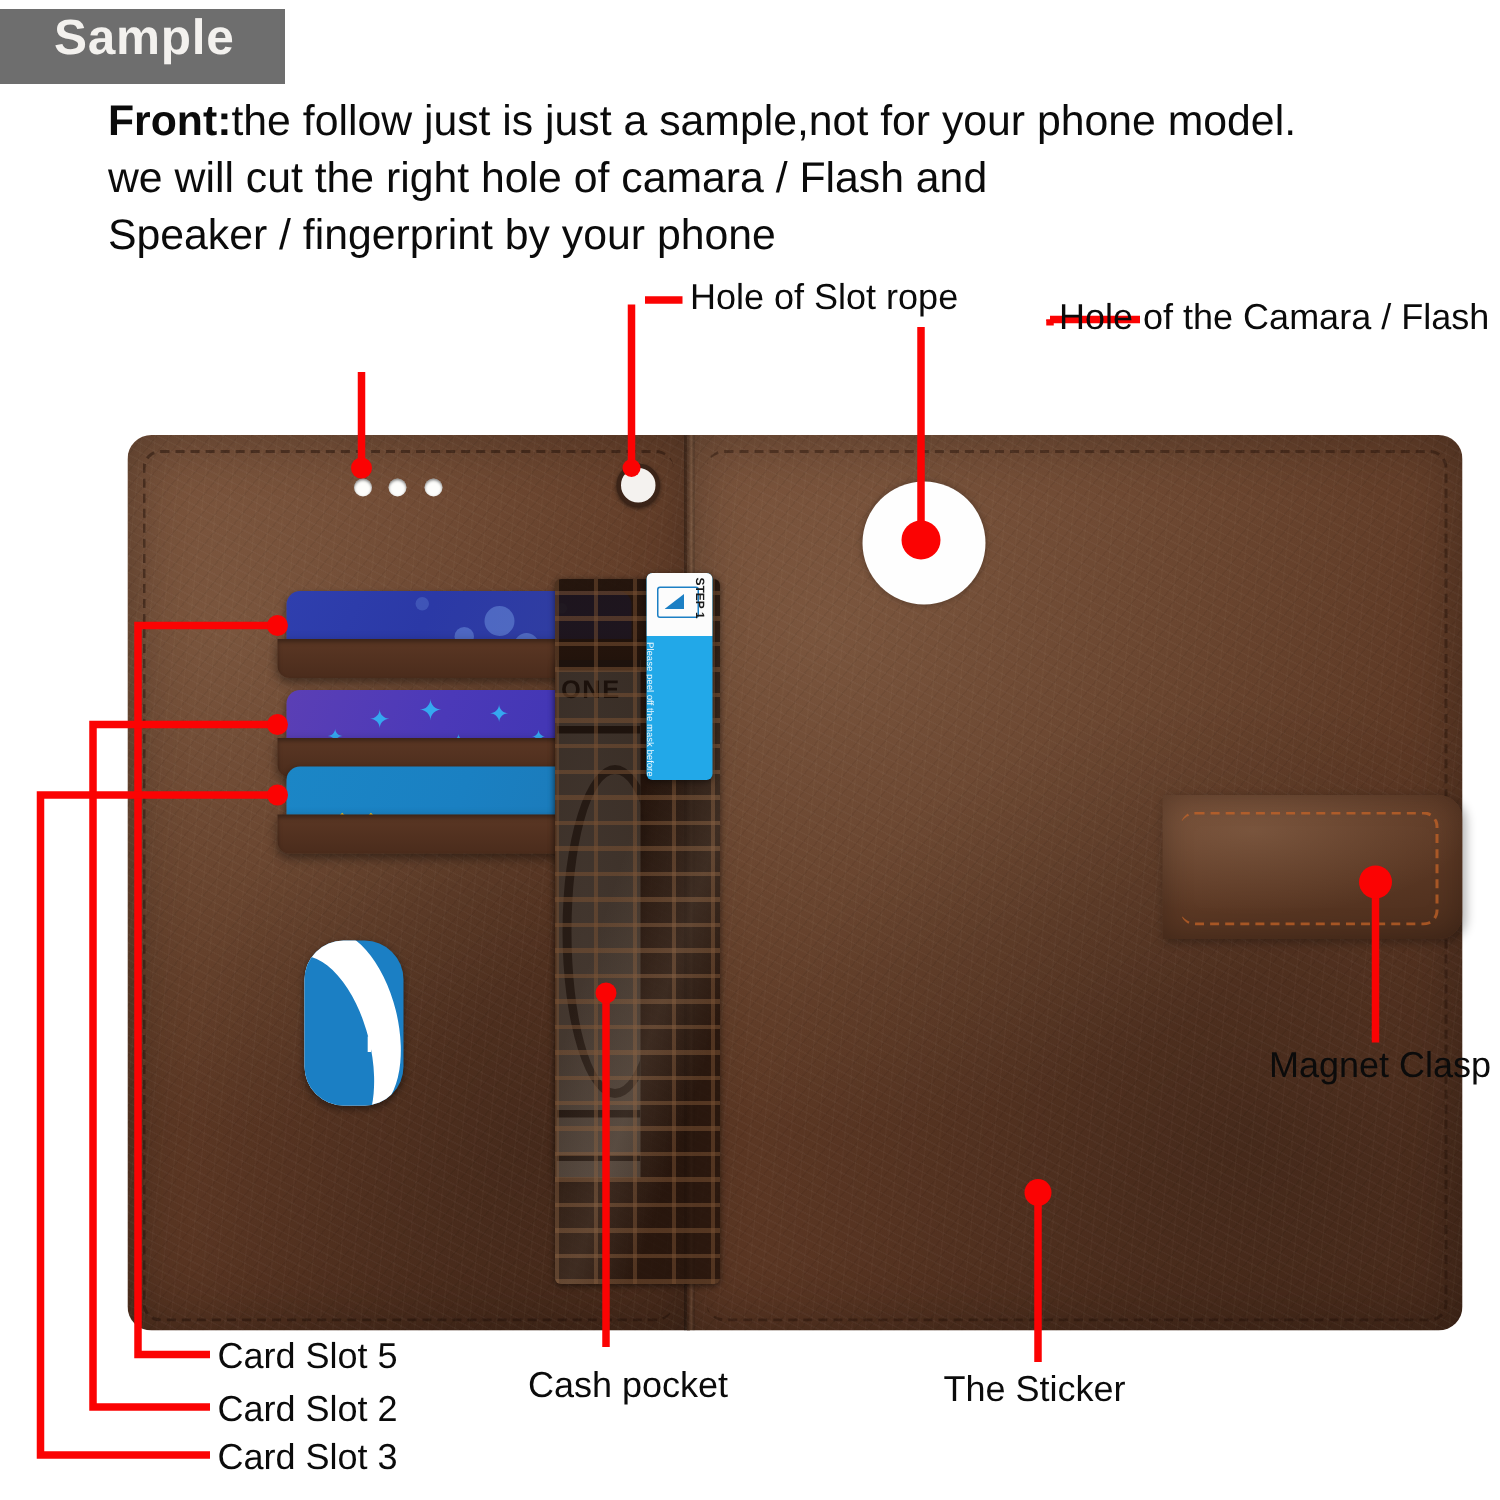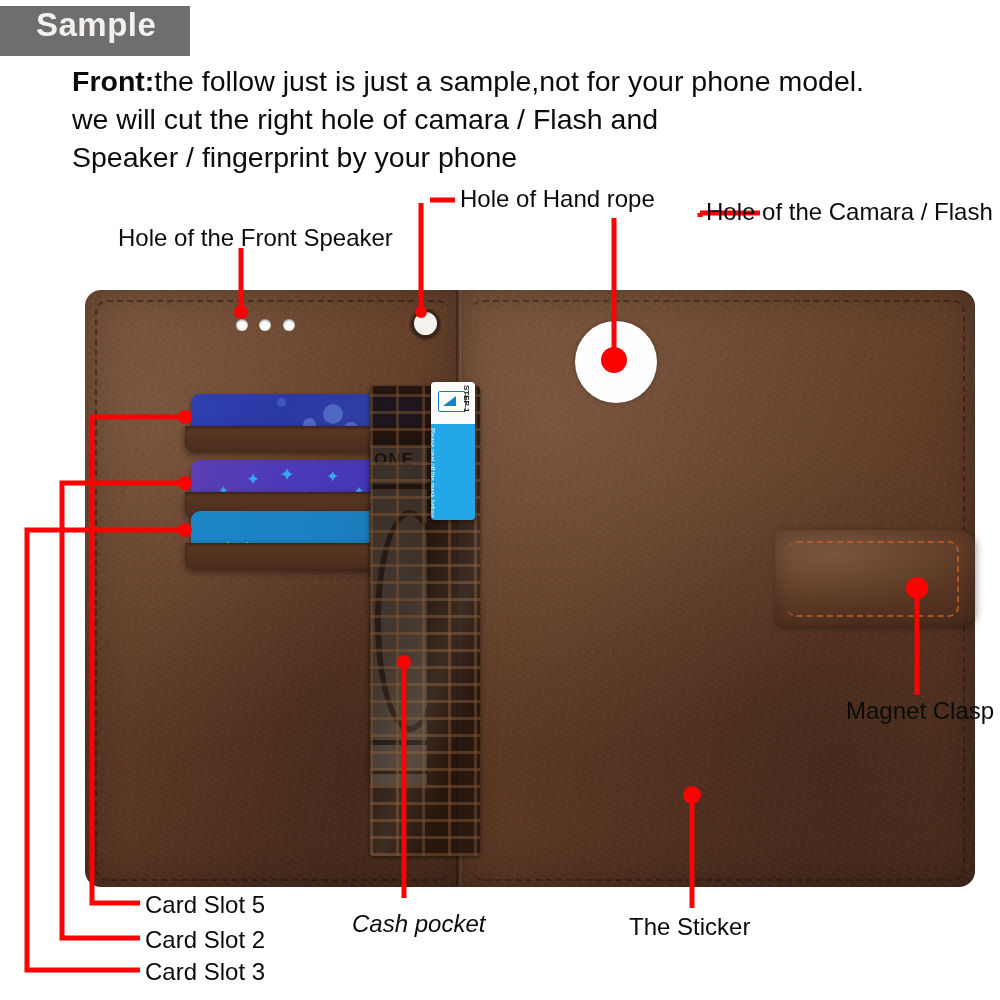--- a/index.html
+++ b/index.html
@@ -197,20 +197,29 @@
       <div class="card-pocket" style="left:-6px;top:32px;"></div>
     </div>
 
     <div class="slot-wrap" style="left:106px;top:221px;">
       <div class="card card3">
         <div class="crown"></div>
       </div>
       <div class="card-pocket" style="left:-6px;top:32px;"></div>
     </div>
 
+    <div class="pepsi" style="left:118px;top:337px;">
+      <div class="wave1"></div>
+      <div class="wave2"></div>
+      <div class="ptxt">
+        <div>P</div>
+        <div>DI</div>
+        <div>FO</div>
+      </div>
+    </div>
 
     <div class="bill">
       <div class="bnd" style="top:0;height:7px;"></div>
       <div class="bnd" style="top:44px;height:5px;"></div>
       <div class="bnd" style="top:300px;height:5px;"></div>
       <div class="bnd" style="top:330px;height:4px;"></div>
       <div class="oval"></div>
       <div class="ftxt" style="top:10px;">ONE</div>
     </div>
 
@@ -269,31 +278,30 @@
       <circle cx="241" cy="312" r="7"></circle>
     </g>
 
     <path d="M700,215 L700,215" stroke="#fb0303" stroke-width="5" fill="none"></path>
   </svg>
 
   <svg class="leaders" viewBox="0 0 1000 1000">
     <path d="M700,213 L700,214" stroke="#fb0303" stroke-width="5" fill="none"></path>
   </svg>
 
-  <div class="lbl" style="left:118px;top:225px;">Hole of the Front Speaker</div>
-
-  <div class="lbl" style="left:460px;top:186px;">Hole of Hand rope</div>
+
+  <div class="lbl" style="left:460px;top:186px;">Hole of Slot rope</div>
 
   <div class="lbl" style="left:706px;top:199px;">Hole of the Camara / Flash</div>
 
   <div class="lbl" style="left:846px;top:698px;">Magnet Clasp</div>
 
   <div class="lbl" style="left:145px;top:892px;">Card Slot 5</div>
 
   <div class="lbl" style="left:145px;top:927px;">Card Slot 2</div>
 
   <div class="lbl" style="left:145px;top:959px;">Card Slot 3</div>
 
-  <div class="lbl" style="left:352px;top:911px;font-style:italic;">Cash pocket</div>
+  <div class="lbl" style="left:352px;top:911px;">Cash pocket</div>
 
   <div class="lbl" style="left:629px;top:914px;">The Sticker</div>
 
 </div>
 
 </body></html>

